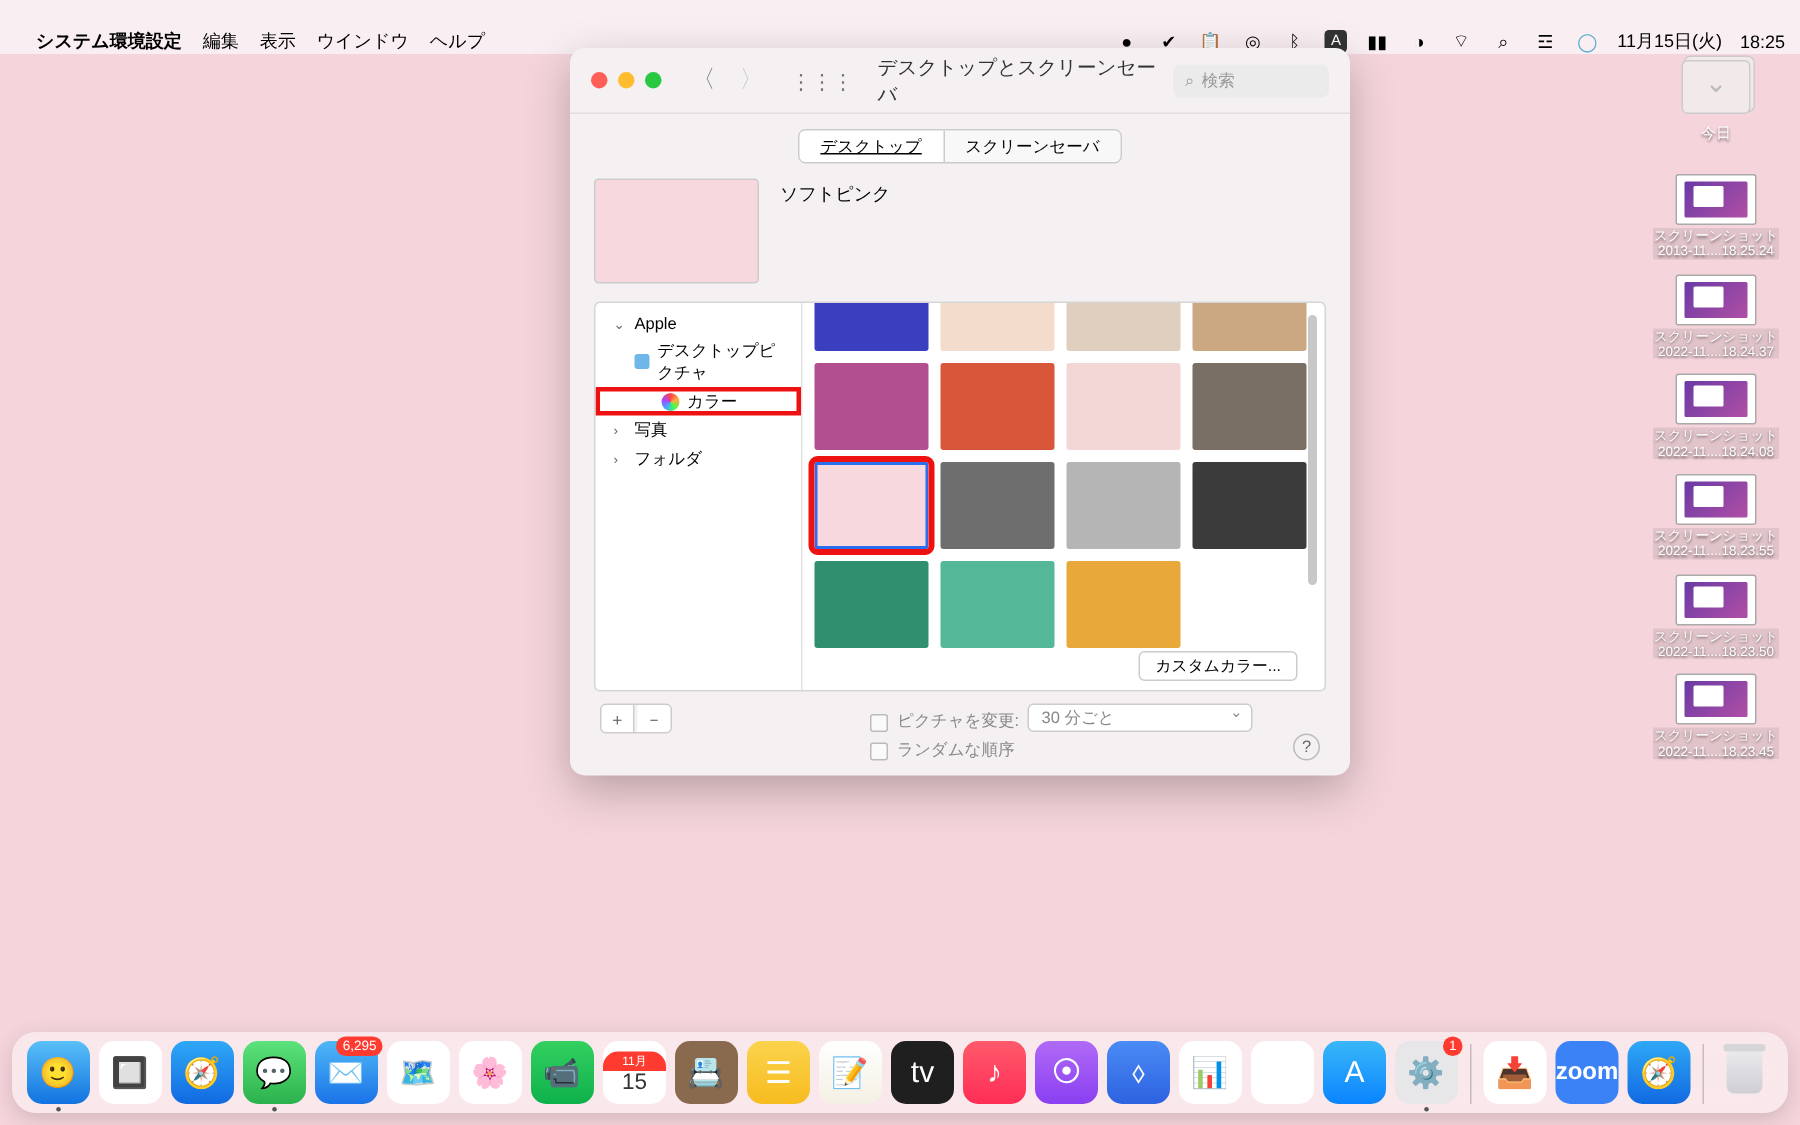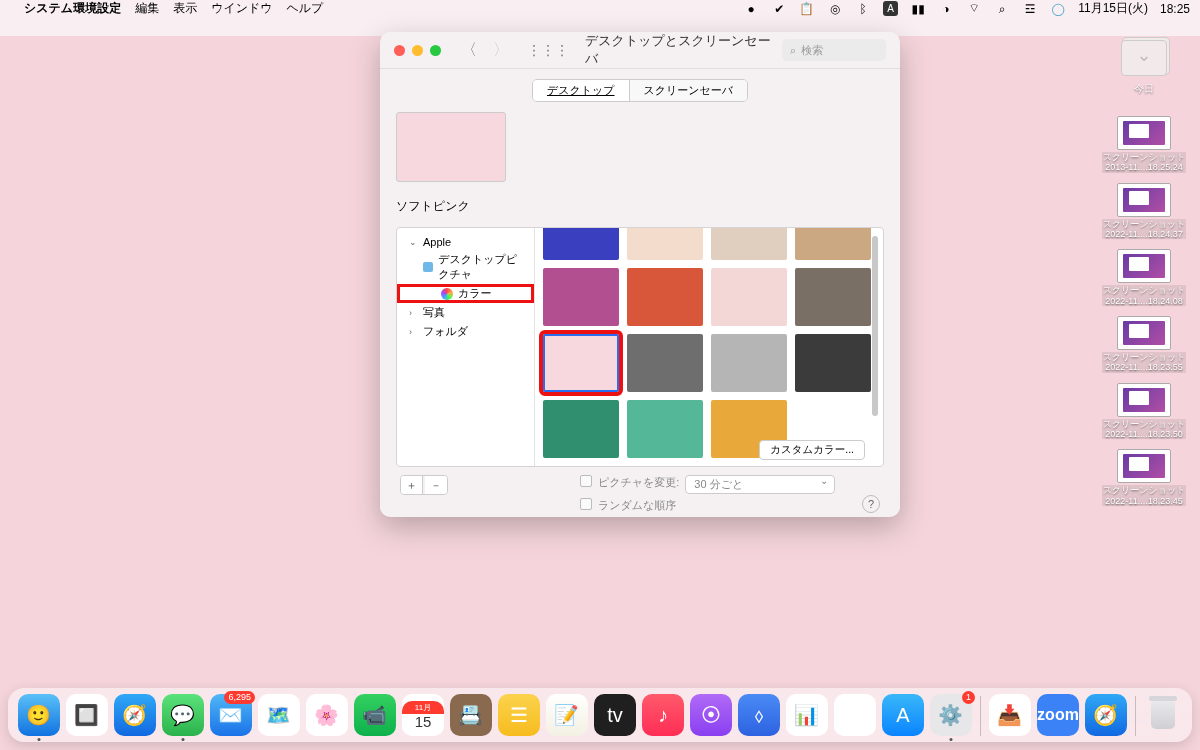--- a/index.html
+++ b/index.html
@@ -1,19 +1,19 @@
 <!DOCTYPE html>
 <html><head>
 <meta charset="utf-8">
 <style>
 * { margin: 0; padding: 0; box-sizing: border-box; font-family: -apple-system, "Helvetica Neue", sans-serif; }
 body { width: 1200px; height: 750px; background: #f5d5db; overflow: hidden; position: relative; }
 
 
-.menubar { height: 36px; background: rgba(250,242,244,0.9); display: flex; align-items: flex-start; font-size: 12px; padding: 0 10px; justify-content: space-between; }
+.menubar { height: 36px; background: rgba(250,242,244,0.9); display: flex; align-items: flex-end; font-size: 12px; padding: 0 10px; justify-content: space-between; }
 .menubar-left { display: flex; align-items: center; gap: 14px; }
 .menubar-right { display: flex; align-items: center; gap: 12px; }
 .apple-logo { font-size: 14px; }
 .menubar .bold { font-weight: 600; }
 .status-icon { width: 16px; height: 16px; display: inline-flex; align-items: center; justify-content: center; font-size: 12px; }
 
 
 .window { position: absolute; left: 380px; top: 32px; width: 520px; height: 485px; background: #f5f1f2; border-radius: 10px; box-shadow: 0 10px 30px rgba(0,0,0,0.25); overflow: hidden; display: flex; flex-direction: column; }
 .titlebar { height: 44px; display: flex; align-items: center; padding: 0 14px; gap: 10px; border-bottom: 1px solid rgba(0,0,0,0.08); }
 .traffic { display: flex; gap: 7px; }
@@ -23,21 +23,21 @@
 .grid-icon { color:#777; font-size:14px; margin-left:8px;}
 .win-title { font-size: 13px; color: #333; margin-left: 6px; flex: 1; }
 .search { display: flex; align-items:center; gap:5px; background:#ecebeb; border-radius:5px; padding:2px 8px; font-size:11px; color:#999; width:104px; height:22px;}
 .tabs2 { display:flex; justify-content:center; margin:10px 0; }
 .segmented { display:flex; border:1px solid #ccc; border-radius:5px; overflow:hidden; font-size:11px; }
 .segmented div { padding:3px 14px; background:#f8f8f8; cursor:pointer; }
 .segmented div.sel { background:#fff;text-decoration:underline; }
 .segmented div:first-child { border-right:1px solid #ccc; }
 
 .content { flex:1; display:flex; flex-direction:column; padding: 0 16px 10px 16px; }
-.preview-row { display:flex; gap:14px; align-items:flex-start; margin-bottom:12px;flex-direction:column; }
+.preview-row { display:flex; gap:14px; align-items:flex-start; margin-bottom:12px; }
 .preview-box { width:110px; height:70px; background:#f7d8de; border:1px solid #ccc; border-radius:3px; }
 .color-name { font-size:12px; padding-top:2px; }
 
 .split { flex:1; display:flex; border:1px solid #d5d5d5; border-radius:4px; overflow:hidden; background:#fff; }
 .sidebar { width:138px; border-right:1px solid #e3e3e3; padding:6px 0; font-size:11px; }
 .sidebar-item { display:flex; align-items:center; gap:5px; padding:2px 8px 2px 12px; cursor:pointer; }
 .sidebar-item.l2 { padding-left:26px; }
 .sidebar-item.sel { outline:3px solid #e11; outline-offset:-3px;padding-left:44px; }
 .chev { font-size:9px; color:#666; width:9px; display:inline-block; }
 .folder-icon { width:13px; height:10px; background:#6fb7e8; border-radius:2px; display:inline-block;}
@@ -49,21 +49,21 @@
 .swatch.selouter { outline:4px solid #e11; outline-offset:0; }
 .swatch.selinner { box-shadow: inset 0 0 0 2px #2a6ef0; }
 .custom-btn { position:absolute; right:18px; bottom:6px; font-size:10.5px; background:#fff; border:1px solid #ccc; border-radius:4px; padding:2px 10px; cursor:pointer;}
 .scroll-thumb { position:absolute; right:5px; top:8px; width:6px; height:180px; background:#c8c8c8; border-radius:3px;}
 
 .bottom-bar { display:flex; align-items:flex-start; padding:8px 4px 0; font-size:11px; gap:12px;}
 .addremove { display:flex; gap:2px; border:1px solid #ccc; border-radius:4px; overflow:hidden;}
 .addremove span { width:22px; height:18px; display:flex; align-items:center; justify-content:center; background:#fff; cursor:pointer; color:#555; }
 .addremove span:first-child { border-right:1px solid #ccc;}
 .opts { flex:1; display:flex; flex-direction:column; gap:4px; color:#888; margin-left:120px;}
-.opt-row { display:flex; align-items:flex-start; gap:6px;}
+.opt-row { display:flex; align-items:flex-end; gap:6px;}
 .chk { width:12px; height:12px; border:1px solid #bbb; border-radius:2px; background:#fafafa;}
 .dropdown { background:#fff; border:1px solid #ccc; border-radius:4px; padding:1px 20px 1px 8px; font-size:11px; color:#888; position:relative; width:150px;}
 .dropdown:after { content:"⌄"; position:absolute; right:6px; top:-1px; font-size:10px;}
 .help { width:18px; height:18px; border:1px solid #bbb; border-radius:50%; display:flex; align-items:center; justify-content:center; font-size:11px; color:#666; margin-left:auto; cursor:pointer; align-self:flex-end;}
 
 
 .desk-right { position:absolute; right:6px; top:40px; width:100px; display:flex; flex-direction:column; align-items:center; gap:6px; }
 .stack { width:46px; height:36px; border:1.5px solid #ccc; border-radius:4px; background:#f2e9eb; display:flex; align-items:center; justify-content:center; position:relative; box-shadow:2px -2px 0 #f2e9eb, 2px -2px 0 1px #ccc;}
 .stack:after{ content:"⌄"; color:#bbb; font-size:18px; position:relative; top:-3px;}
 .stack-label { font-size:10px; color:#fff; text-shadow:0 1px 2px rgba(0,0,0,0.6); margin-bottom:14px;}

